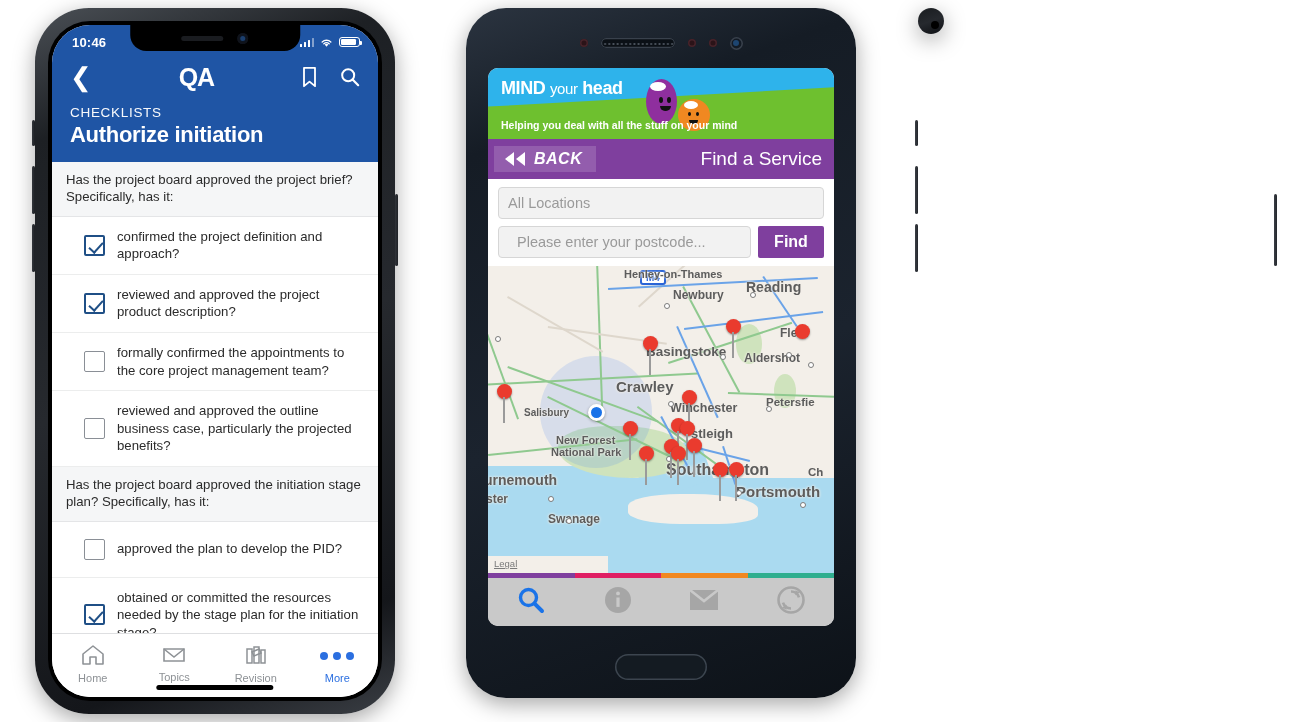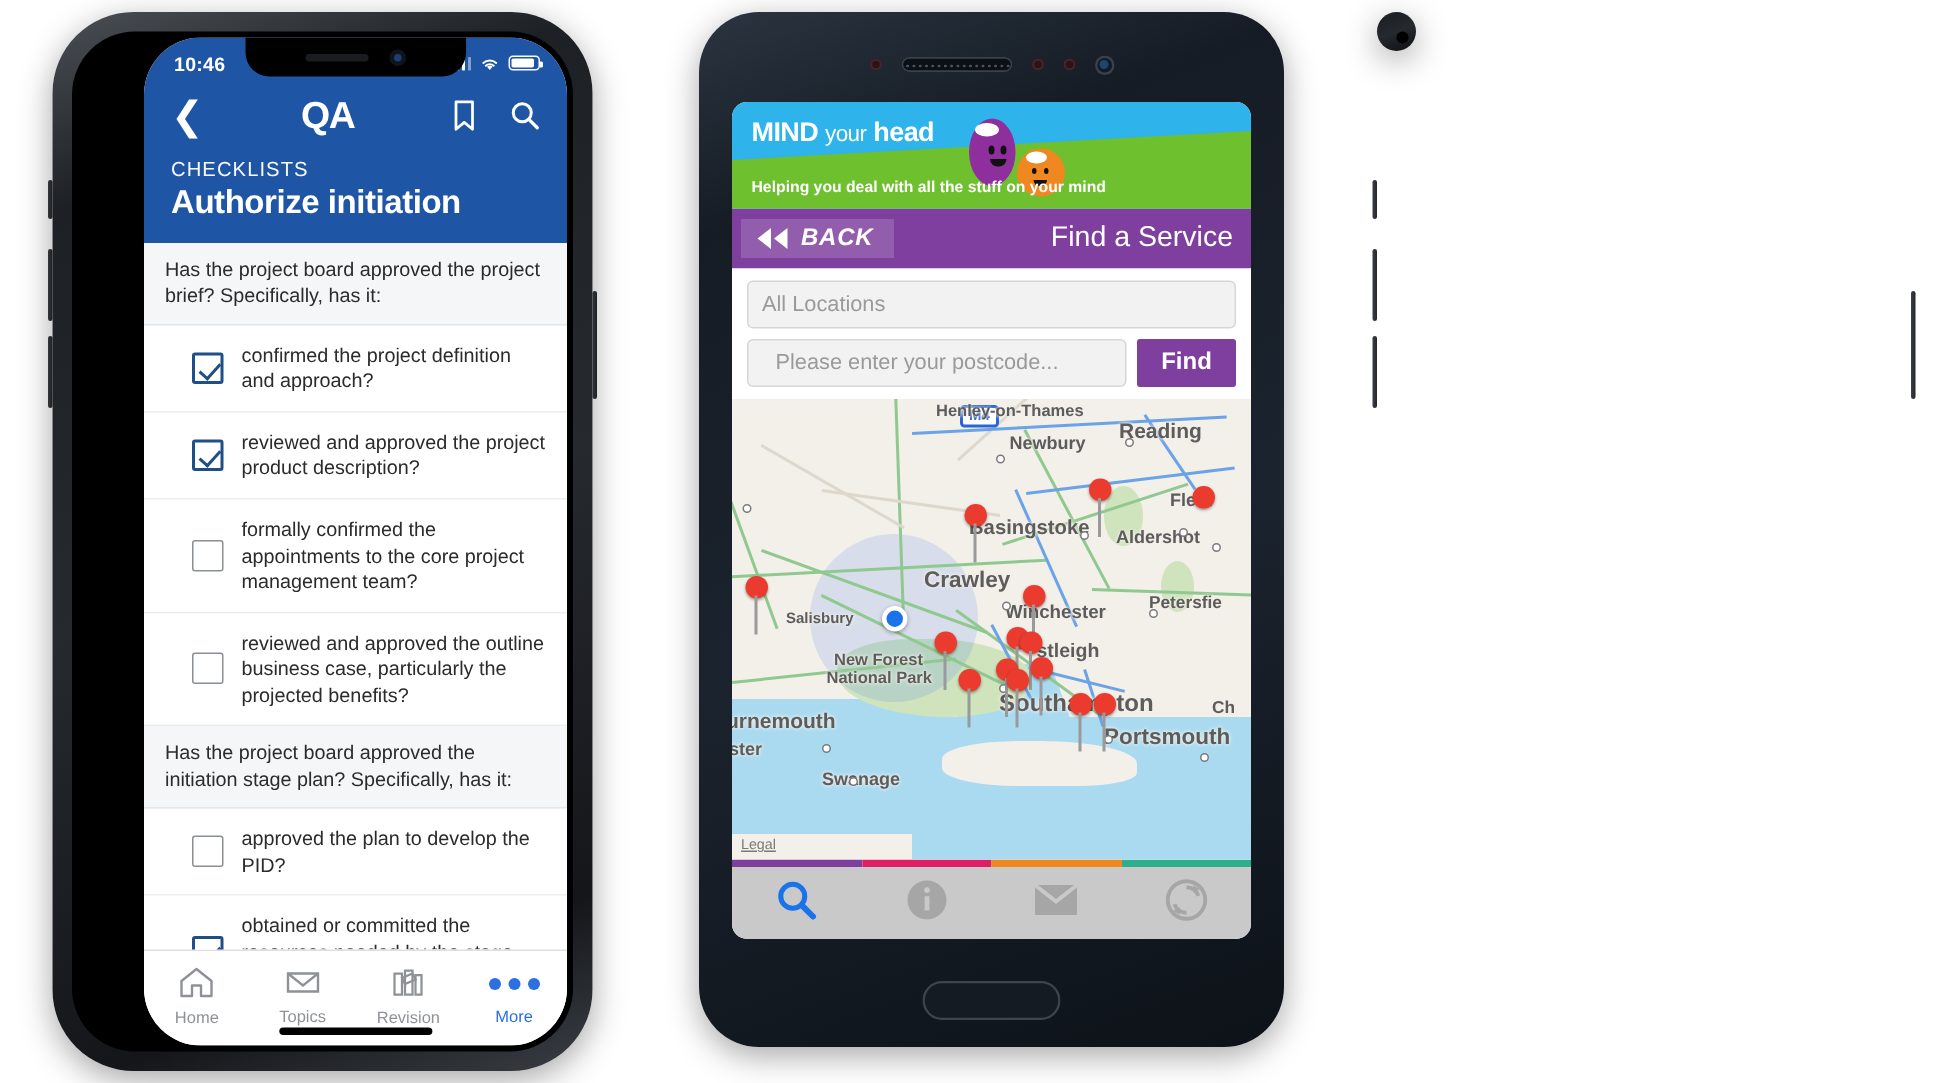--- a/index.html
+++ b/index.html
@@ -26,21 +26,20 @@
     position: absolute; inset: 13px;
     border-radius: 42px;
     background: #000;
     padding: 4px;
   }
   .iphone-screen {
     position: absolute; inset: 4px;
     border-radius: 38px;
     overflow: hidden;
     background: #e5e5e5;
-    margin-left: 44px;
   }
   .notch {
     position: absolute; top: 0; left: 50%; transform: translateX(-50%);
     width: 52%; height: 26px;
     background: #000;
     border-bottom-left-radius: 16px; border-bottom-right-radius: 16px;
     z-index: 40;
     display: flex; align-items: center; justify-content: center; gap: 14px;
   }
   .notch .speaker { width: 42px; height: 5px; border-radius: 3px; background: #1a1c20; }

